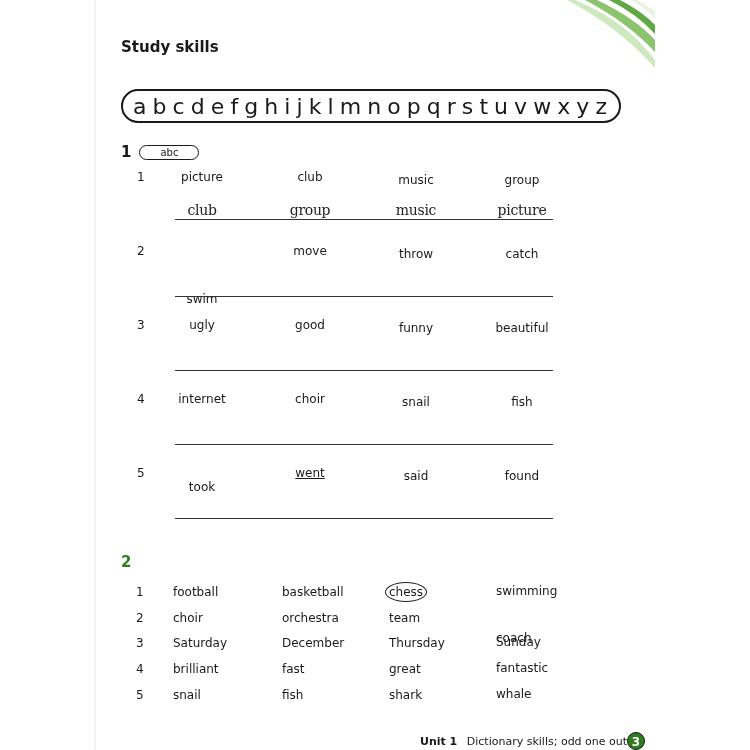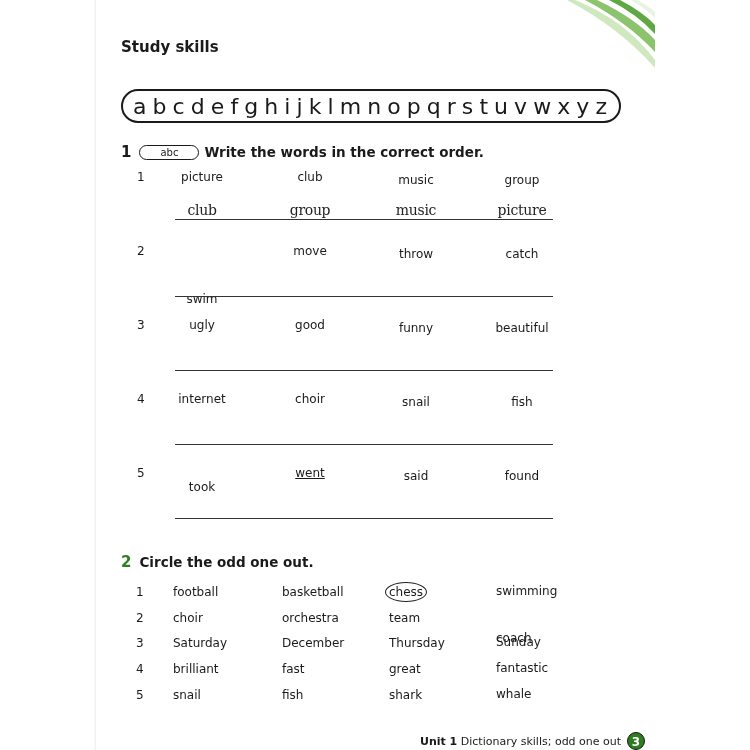--- a/index.html
+++ b/index.html
@@ -53,21 +53,21 @@
     }
     .odd-num { position: absolute; left: 136px; font-size: 12px; }
     .odd-word { position: absolute; font-size: 12px; white-space: nowrap; }
     .circled {
       position: absolute; border: 1.5px solid #222; border-radius: 50%;
       width: 40px; height: 18px; left: 385px; top: 582px;
     }
     .footer {
       position: absolute; left: 420px; top: 735px; font-size: 11px; white-space: nowrap;
     }
-    .footer b { }
+    .footer b { margin-right: 6px; }
     .page-badge {
       position: absolute; left: 627px; top: 732px; width: 18px; height: 18px;
       border-radius: 50%; background: #2e7d1e; border: 1.5px solid #1a1a1a;
       color: #fff; font-weight: bold; font-size: 12px; text-align: center; line-height: 18px;
       box-sizing: border-box;
     }
   </style>
 </head>
 <body>
 
@@ -109,21 +109,20 @@
     <span>v</span>
     <span>w</span>
     <span>x</span>
     <span>y</span>
     <span>z</span>
   </div>
 
 <div class="ex-title" style="top:143px;">
   <span class="ex-num">1</span>
   <span class="abc-badge">abc</span>
-  <span>Write the words in the correct order.</span>
 </div>
 
 <div id="ex1">
     <div class="row-num" style="top: 170px;">1</div>
     <div class="word" style="left: 202px; top: 170px;">picture</div>
     <div class="word" style="left: 310px; top: 170px;">club</div>
     <div class="word" style="left: 416px; top: 173px;">music</div>
     <div class="word" style="left: 522px; top: 173px;">group</div>
     <div class="answer-line" style="top: 219px;"></div>
     <div class="hand" style="left: 202px; top: 202px;">club</div>
@@ -151,21 +150,20 @@
     <div class="row-num" style="top: 466px;">5</div>
     <div class="word" style="left: 202px; top: 480px;">took</div>
     <div class="word" style="left: 310px; top: 466px; text-decoration: underline;">went</div>
     <div class="word" style="left: 416px; top: 469px;">said</div>
     <div class="word" style="left: 522px; top: 469px;">found</div>
     <div class="answer-line" style="top: 518px;"></div>
   </div>
 
 <div class="ex-title" style="top:553px;">
   <span class="ex-num green">2</span>
-  <span>Circle the odd one out.</span>
 </div>
 
 <div id="ex2">
     <div class="odd-num" style="top: 585px;">1</div>
     <div class="odd-word" style="left: 173px; top: 585px;">football</div>
     <div class="odd-word" style="left: 282px; top: 585px;">basketball</div>
     <div class="odd-word" style="left: 389px; top: 585px;">chess</div>
     <div class="odd-word" style="left: 496px; top: 584px;">swimming</div>
     <div class="odd-num" style="top: 611px;">2</div>
     <div class="odd-word" style="left: 173px; top: 611px;">choir</div>

